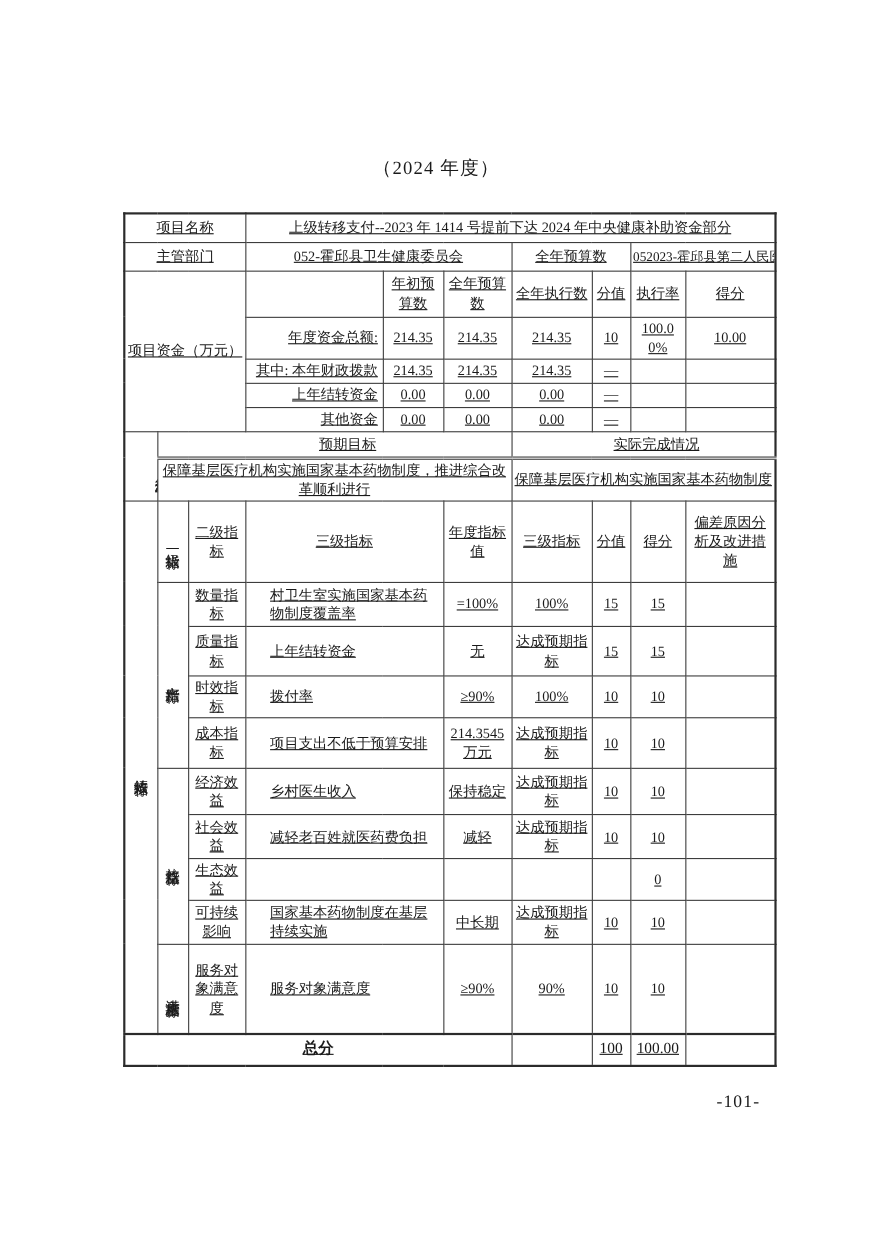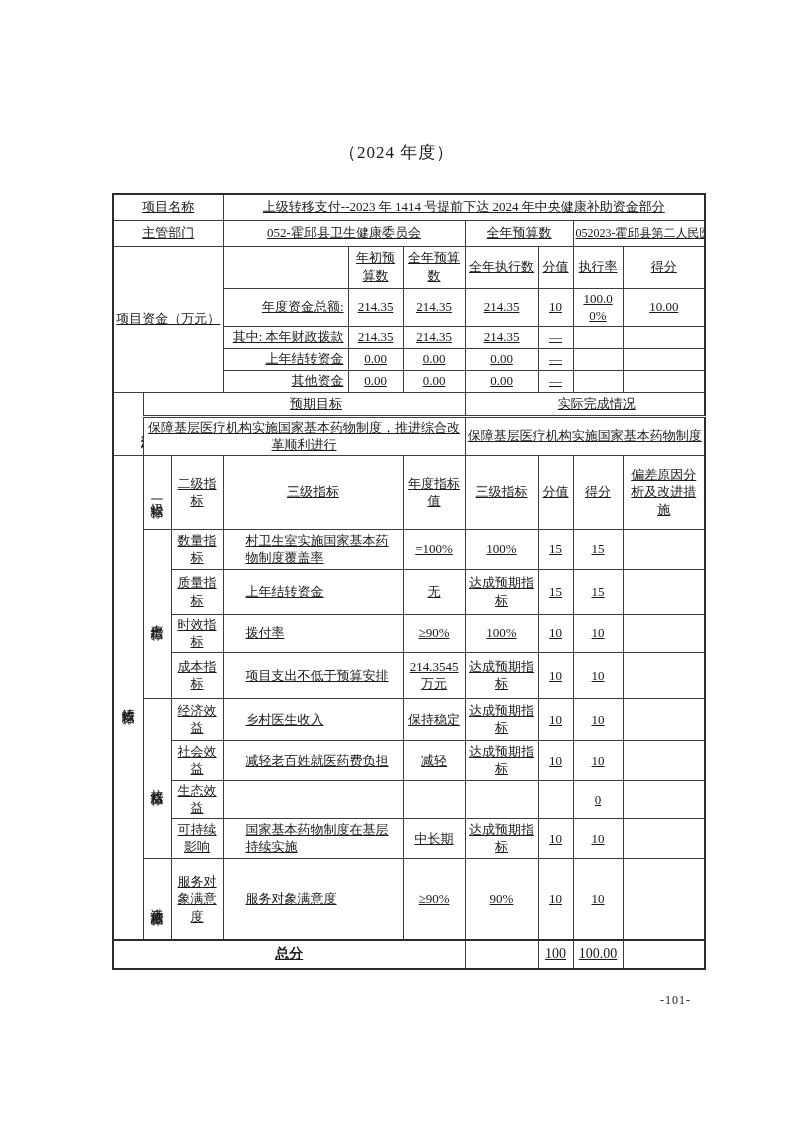--- a/index.html
+++ b/index.html
@@ -36,21 +36,21 @@
   .vt {
     writing-mode: vertical-rl; text-orientation: upright;
     display: inline-block; line-height: 15px; letter-spacing: 1px;
   }
   tr.goal-hdr td { border-bottom: 3px double #3d3d3d; padding-left: 26px; }
   tr.total-row td { border-top: 2px solid #2b2b2b; font-size: 14px; }
   .bold { font-weight: bold; }
   .small { font-size: 12px; white-space: nowrap; }
   .page-number {
     position: absolute; top: 993px; right: 102px;
-    font-size: 12px; letter-spacing: 1px;
+    font-size: 16px; letter-spacing: 1px;
   }
 </style>
 </head>
 <body>
 
 <div class="page">
 
   <div class="doc-title">（2024 年度）</div>
 
   <table class="main">

